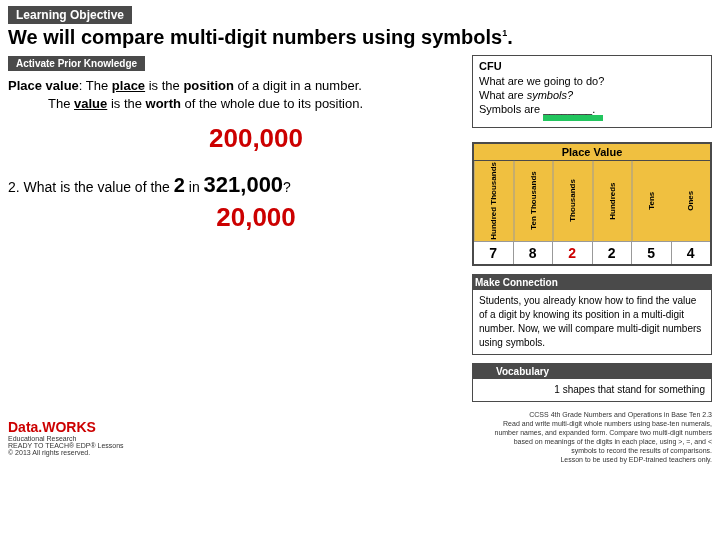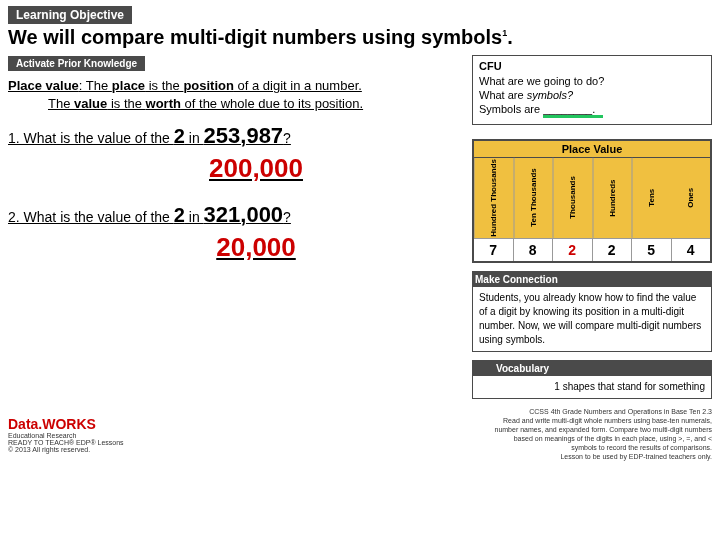--- a/index.html
+++ b/index.html
@@ -32,21 +32,20 @@
 
     .content-area {
       display: flex;
       flex-direction: row;
       padding: 0 8px;
       gap: 8px;
     }
 
     .left-panel {
       flex: 1;
-      text-decoration: underline;
     }
 
     .right-panel {
       width: 240px;
       display: flex;
       flex-direction: column;
       gap: 8px;
     }
 
     
@@ -62,21 +61,21 @@
       margin-bottom: 3px;
     }
     .cfu-box .cfu-line {
       margin-bottom: 2px;
     }
     .cfu-box .symbols-line {
       font-style: italic;
     }
     .cfu-box .blank-line {
       display: inline;
-      border-bottom: 3px solid #22c55e;
+      border-bottom: 6px solid #22c55e;
       min-width: 60px;
       display: inline-block;
     }
 
     
     .apk-banner {
       background: #4a4a4a;
       color: #fff;
       font-size: 10px;
       font-weight: bold;
@@ -294,23 +293,20 @@
     
     <div class="place-value-text">
       <span class="pv-label">Place value</span><span>: The </span><span class="pv-place">place</span><span> is the </span><span class="pv-bold">position</span><span> of a digit in a number.</span><br>
       <span class="indent">
         <span>The </span><span class="pv-value">value</span><span> is the </span><span class="pv-worth">worth</span><span> of the whole due to its position.</span>
       </span>
     </div>
 
     
     <div class="question-block">
-      <div class="q-text">
-        <span>1. What is the value of the </span><span class="q-num-large">2</span><span> in </span><span class="q-num-medium">253,987</span><span>?</span>
-      </div>
       <div class="q-answer">
         <span>200,000</span>
       </div>
     </div>
 
     
     <div class="question-block" style="margin-top: 18px;">
       <div class="q-text">
         <span>2. What is the value of the </span><span class="q-num-large">2</span><span> in </span><span class="q-num-medium">321,000</span><span>?</span>
       </div>

